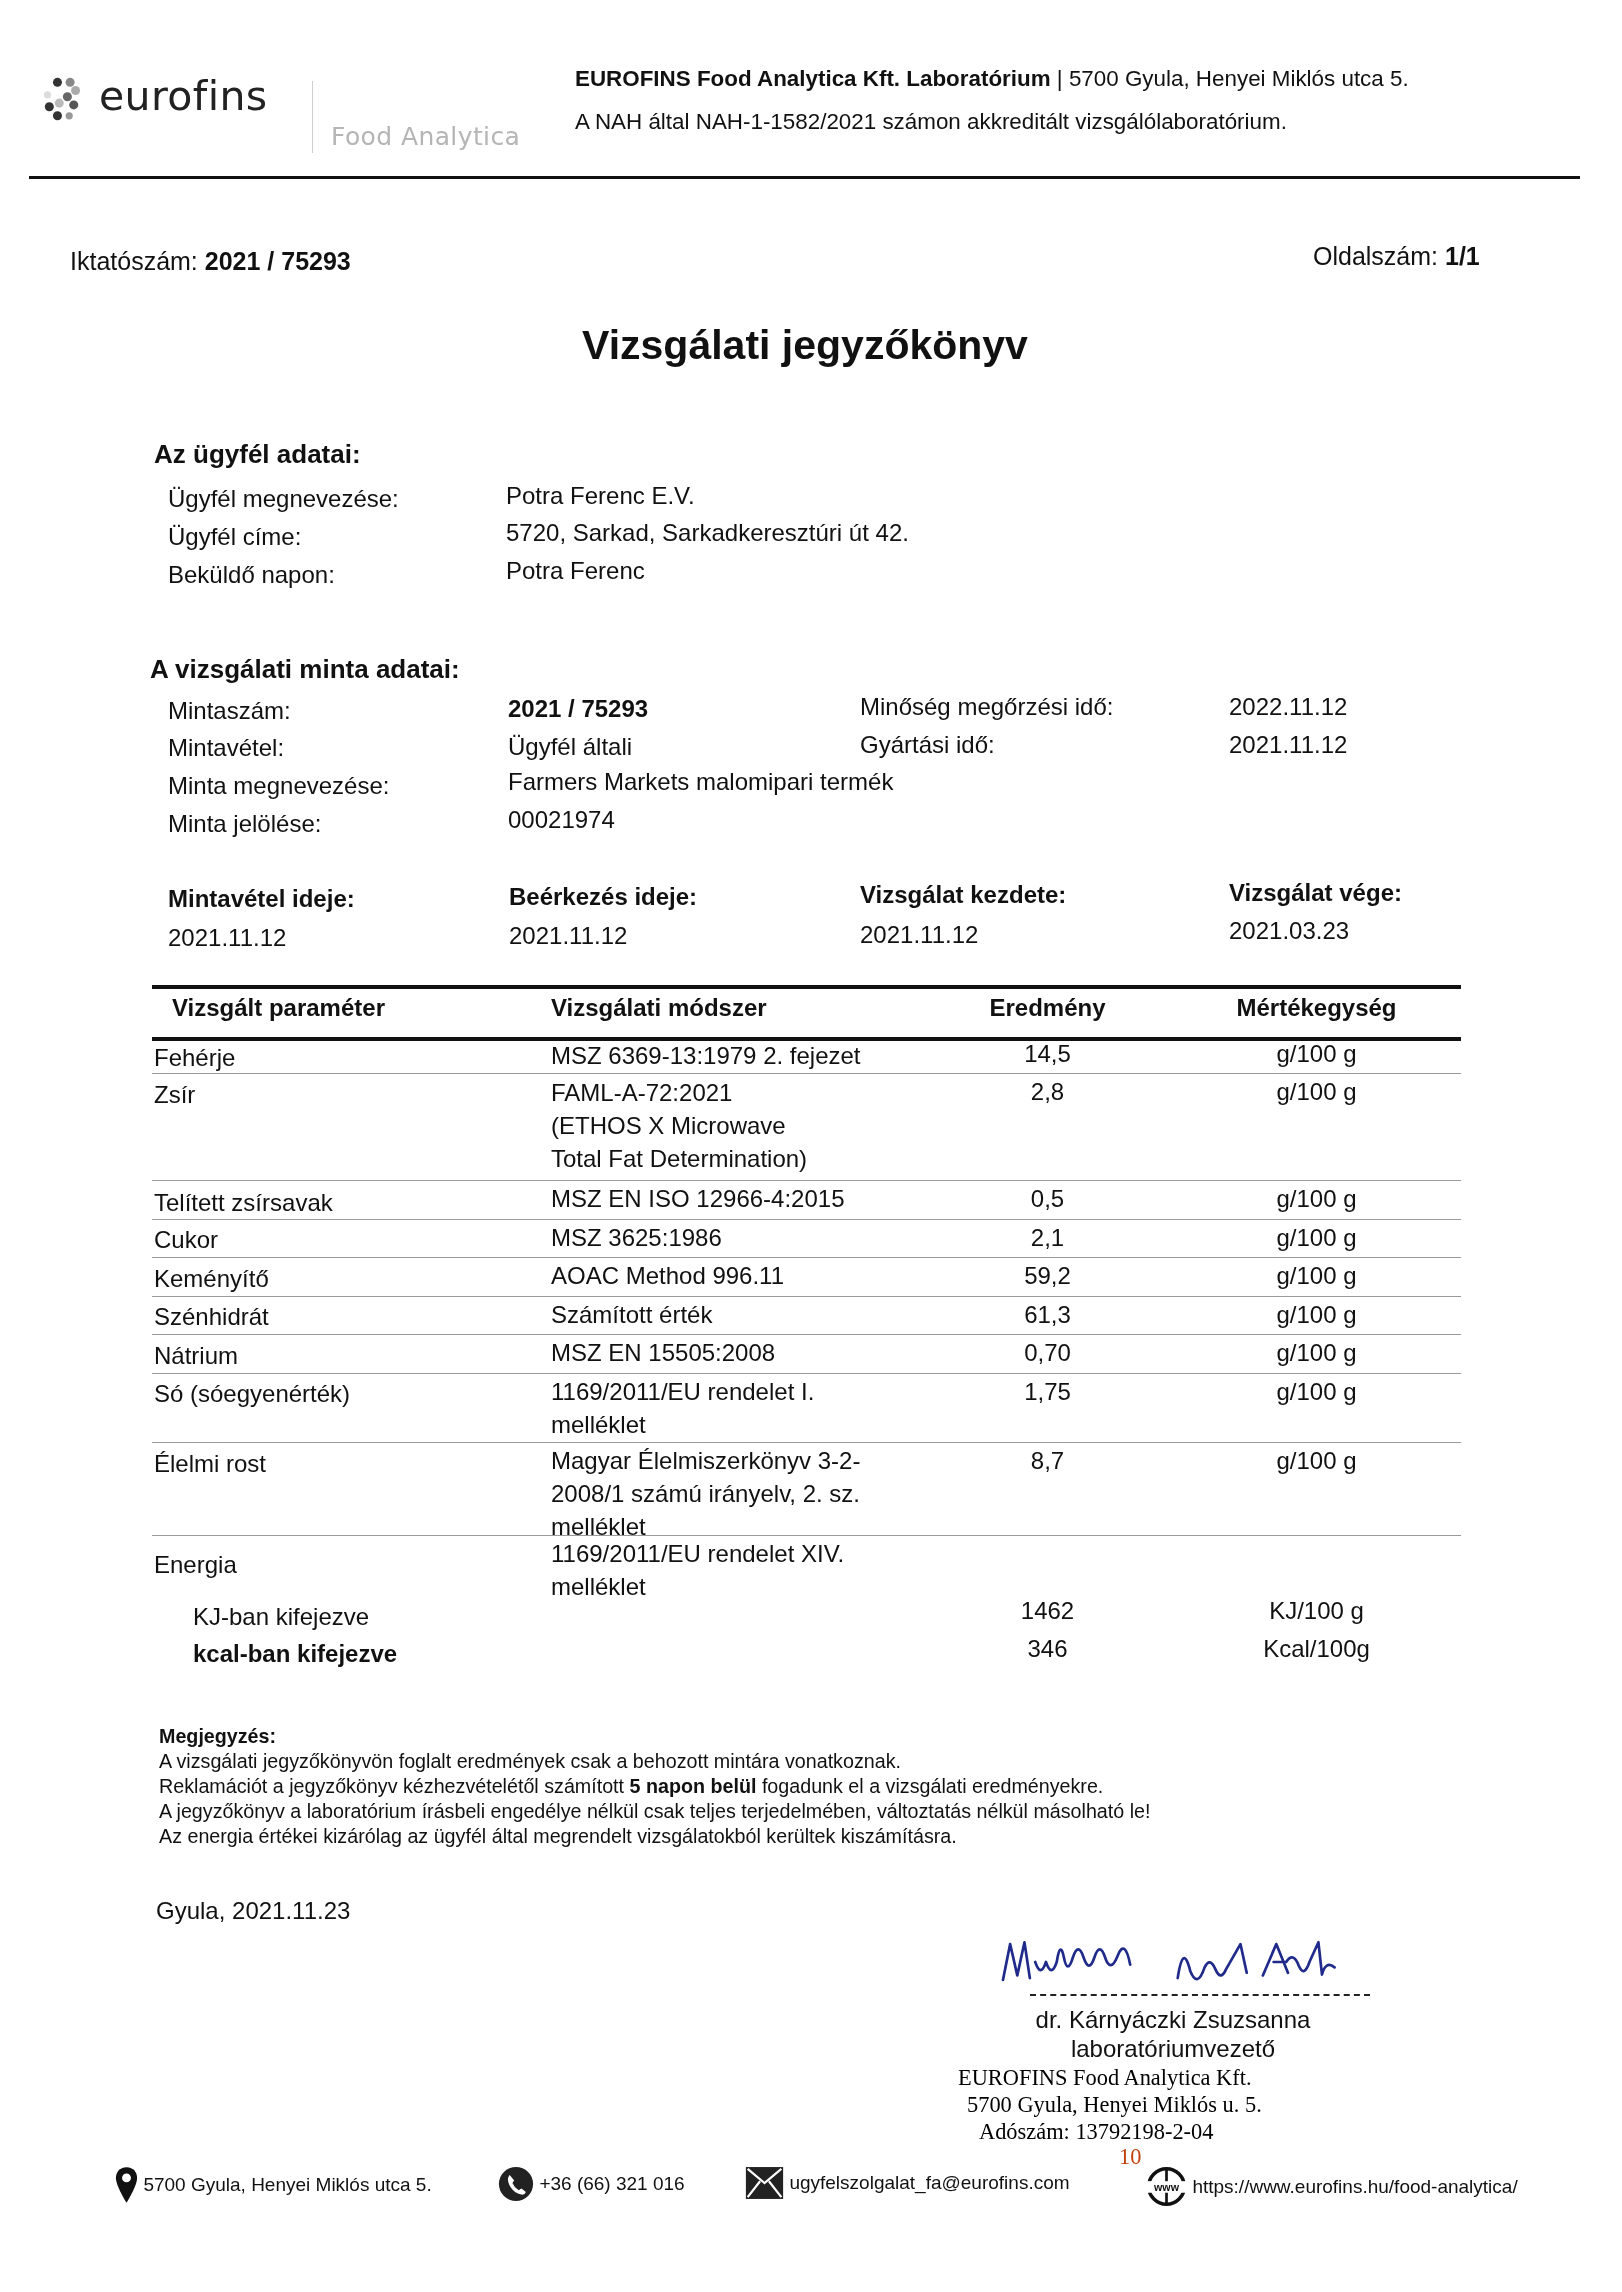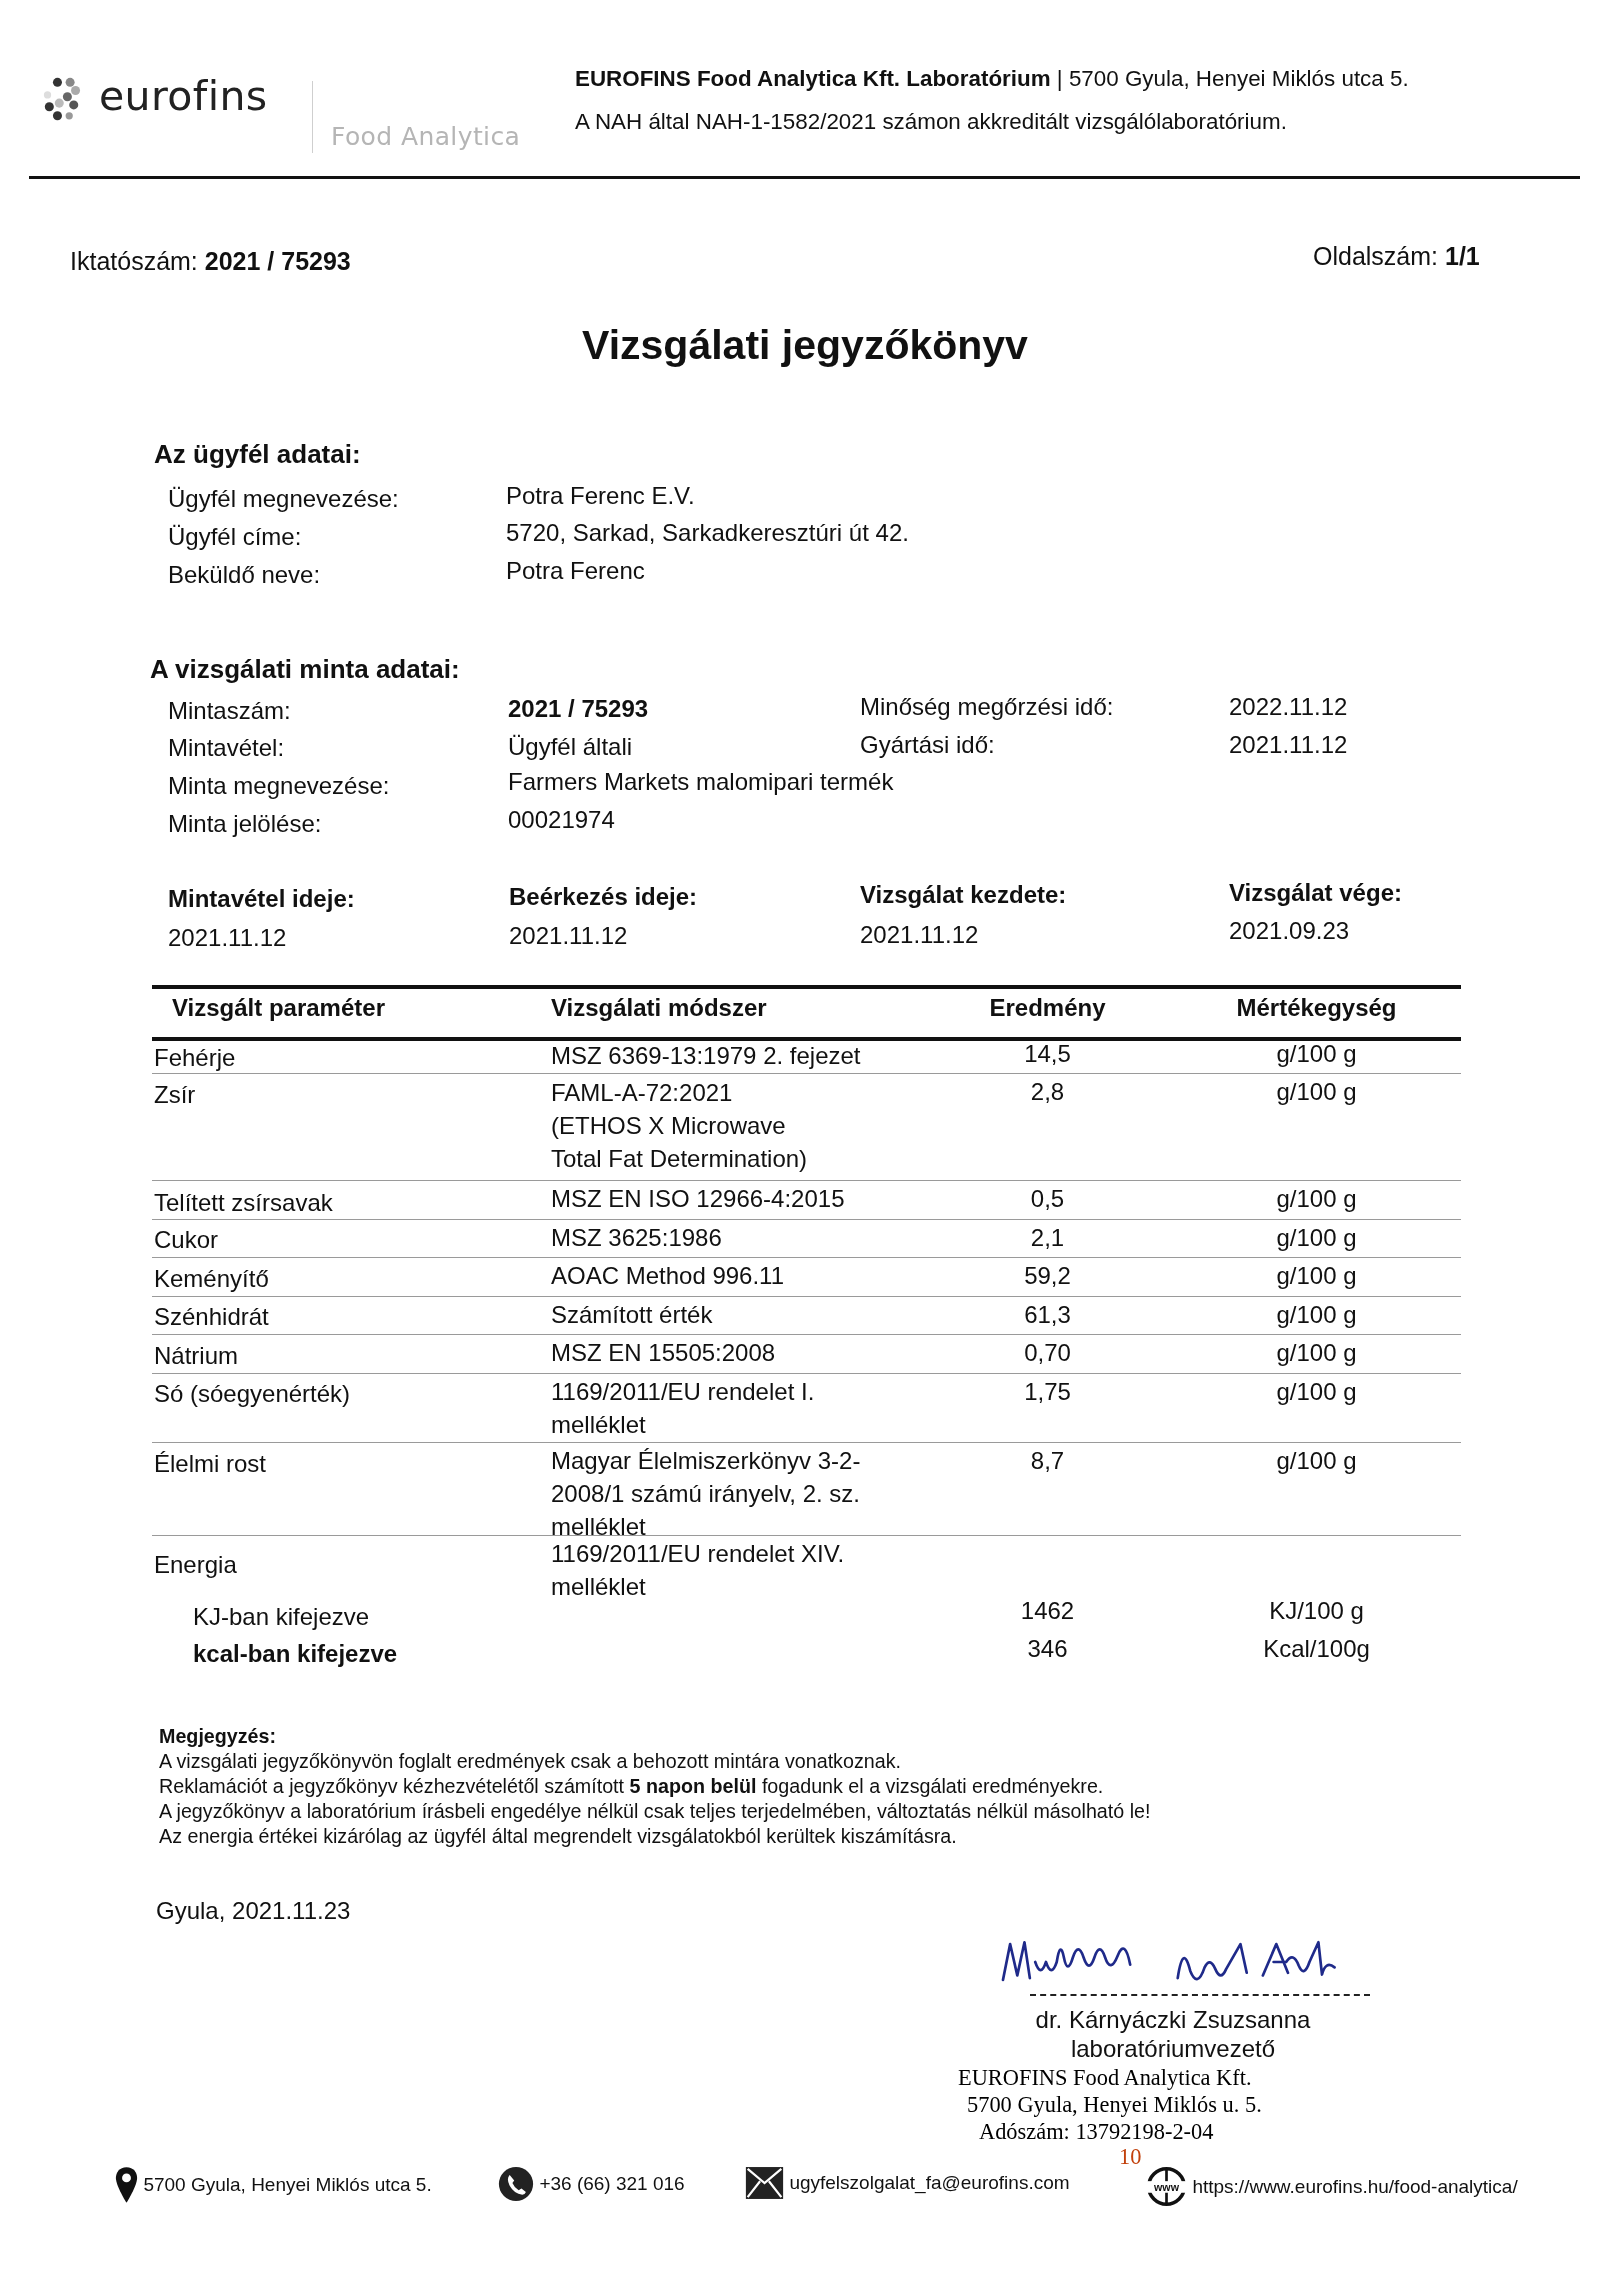--- a/index.html
+++ b/index.html
@@ -91,21 +91,21 @@
   <span>Oldalszám:</span>
   <b>1/1</b>
 </div>
 <div class="abs title">Vizsgálati jegyzőkönyv</div>
 
 <div class="abs sec-h" style="left:154px; top:439px;">Az ügyfél adatai:</div>
 <div class="abs lbl" style="left:168px; top:485px;">Ügyfél megnevezése:</div>
 <div class="abs val" style="left:506px; top:482px;">Potra Ferenc E.V.</div>
 <div class="abs lbl" style="left:168px; top:523px;">Ügyfél címe:</div>
 <div class="abs val" style="left:506px; top:519px;">5720, Sarkad, Sarkadkeresztúri út 42.</div>
-<div class="abs lbl" style="left:168px; top:561px;">Beküldő neve:</div>
+<div class="abs lbl" style="left:168px; top:561px;">Beküldő napon:</div>
 <div class="abs val" style="left:506px; top:557px;">Potra Ferenc</div>
 
 <div class="abs sec-h" style="left:150px; top:654px;">A vizsgálati minta adatai:</div>
 <div class="abs lbl" style="left:168px; top:697px;">Mintaszám:</div>
 <div class="abs valb" style="left:508px; top:695px;">2021 / 75293</div>
 <div class="abs lbl" style="left:168px; top:734px;">Mintavétel:</div>
 <div class="abs val" style="left:508px; top:733px;">Ügyfél általi</div>
 <div class="abs lbl" style="left:168px; top:772px;">Minta megnevezése:</div>
 <div class="abs val" style="left:508px; top:768px;">Farmers Markets malomipari termék</div>
 <div class="abs lbl" style="left:168px; top:810px;">Minta jelölése:</div>
@@ -116,21 +116,21 @@
 <div class="abs lbl" style="left:860px; top:731px;">Gyártási idő:</div>
 <div class="abs val" style="left:1229px; top:731px;">2021.11.12</div>
 
 <div class="abs valb" style="left:168px; top:885px;">Mintavétel ideje:</div>
 <div class="abs val" style="left:168px; top:924px;">2021.11.12</div>
 <div class="abs valb" style="left:509px; top:883px;">Beérkezés ideje:</div>
 <div class="abs val" style="left:509px; top:922px;">2021.11.12</div>
 <div class="abs valb" style="left:860px; top:881px;">Vizsgálat kezdete:</div>
 <div class="abs val" style="left:860px; top:921px;">2021.11.12</div>
 <div class="abs valb" style="left:1229px; top:879px;">Vizsgálat vége:</div>
-<div class="abs val" style="left:1229px; top:917px;">2021.09.23</div>
+<div class="abs val" style="left:1229px; top:917px;">2021.03.23</div>
 
 <div class="abs tbl-top"></div>
 <div class="abs th" style="left:172px;">Vizsgált paraméter</div>
 <div class="abs th" style="left:551px;">Vizsgálati módszer</div>
 <div class="abs th" style="left:976px; width:143px; text-align:center;">Eredmény</div>
 <div class="abs th" style="left:1191px; width:251px; text-align:center;">Mértékegység</div>
 <div class="abs tbl-hdr-bot"></div>
 
 <div>
   <div class="abs cell c-param" style="top:1041px;">Fehérje</div>

